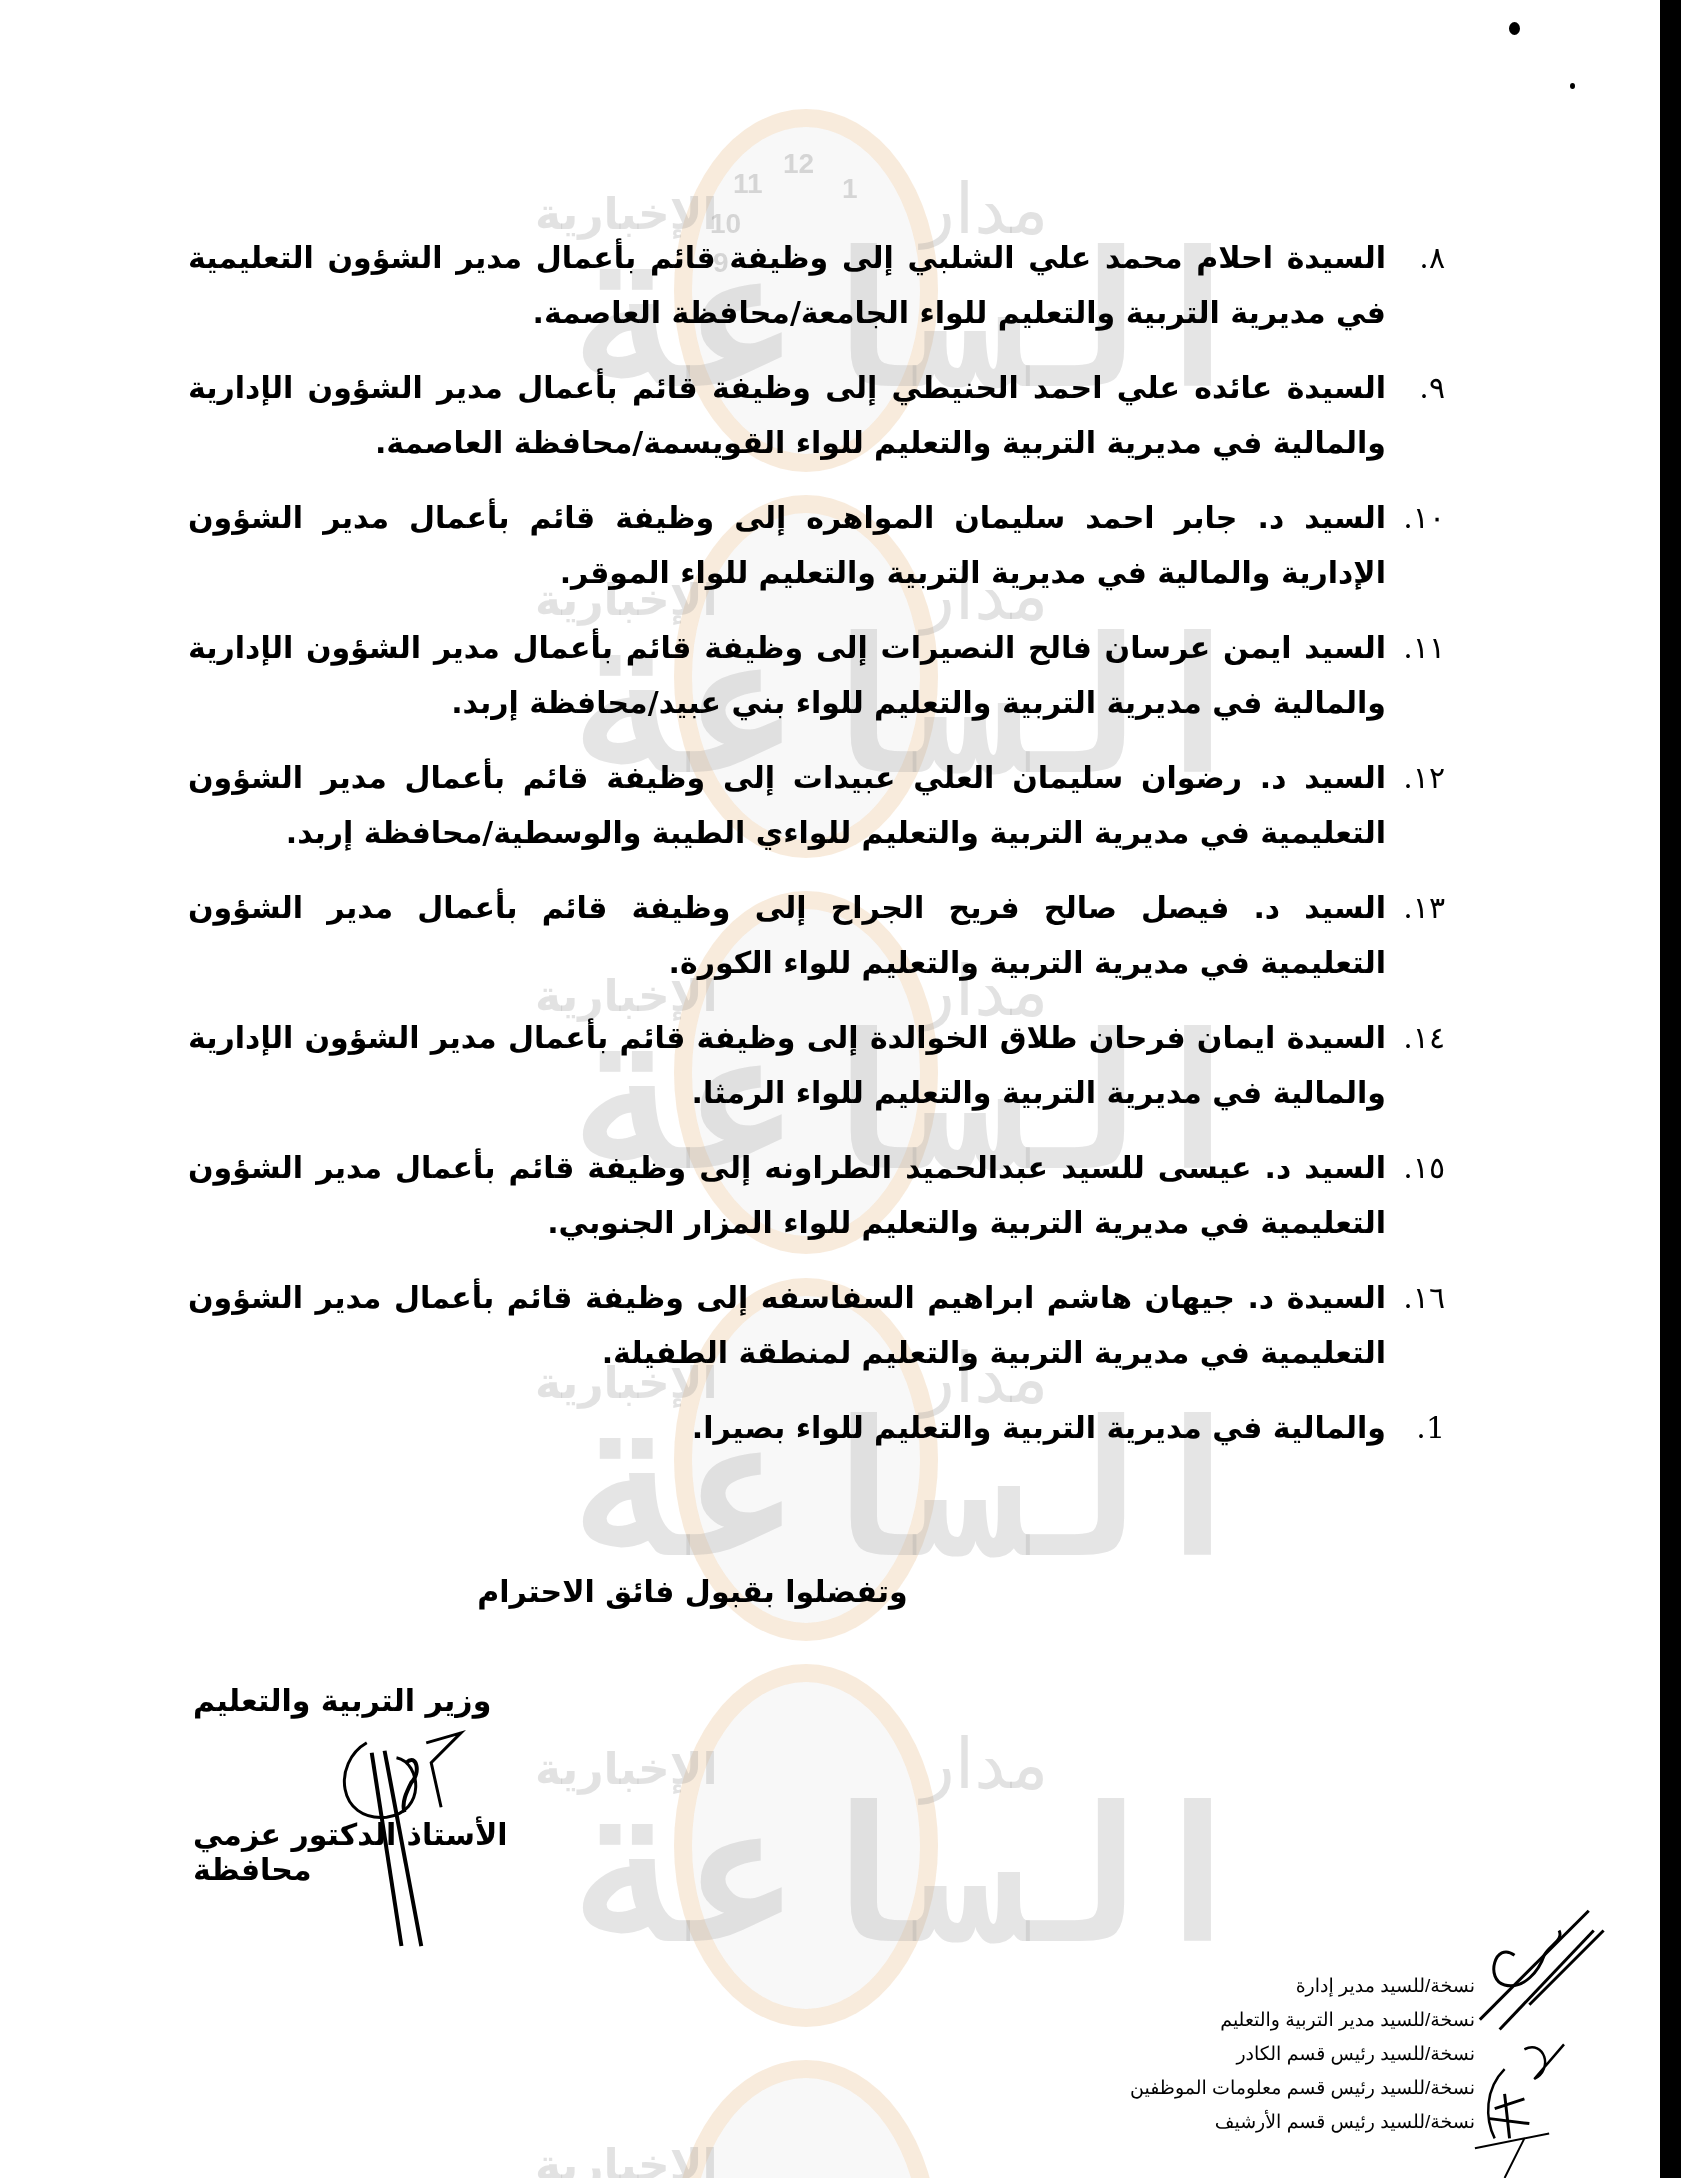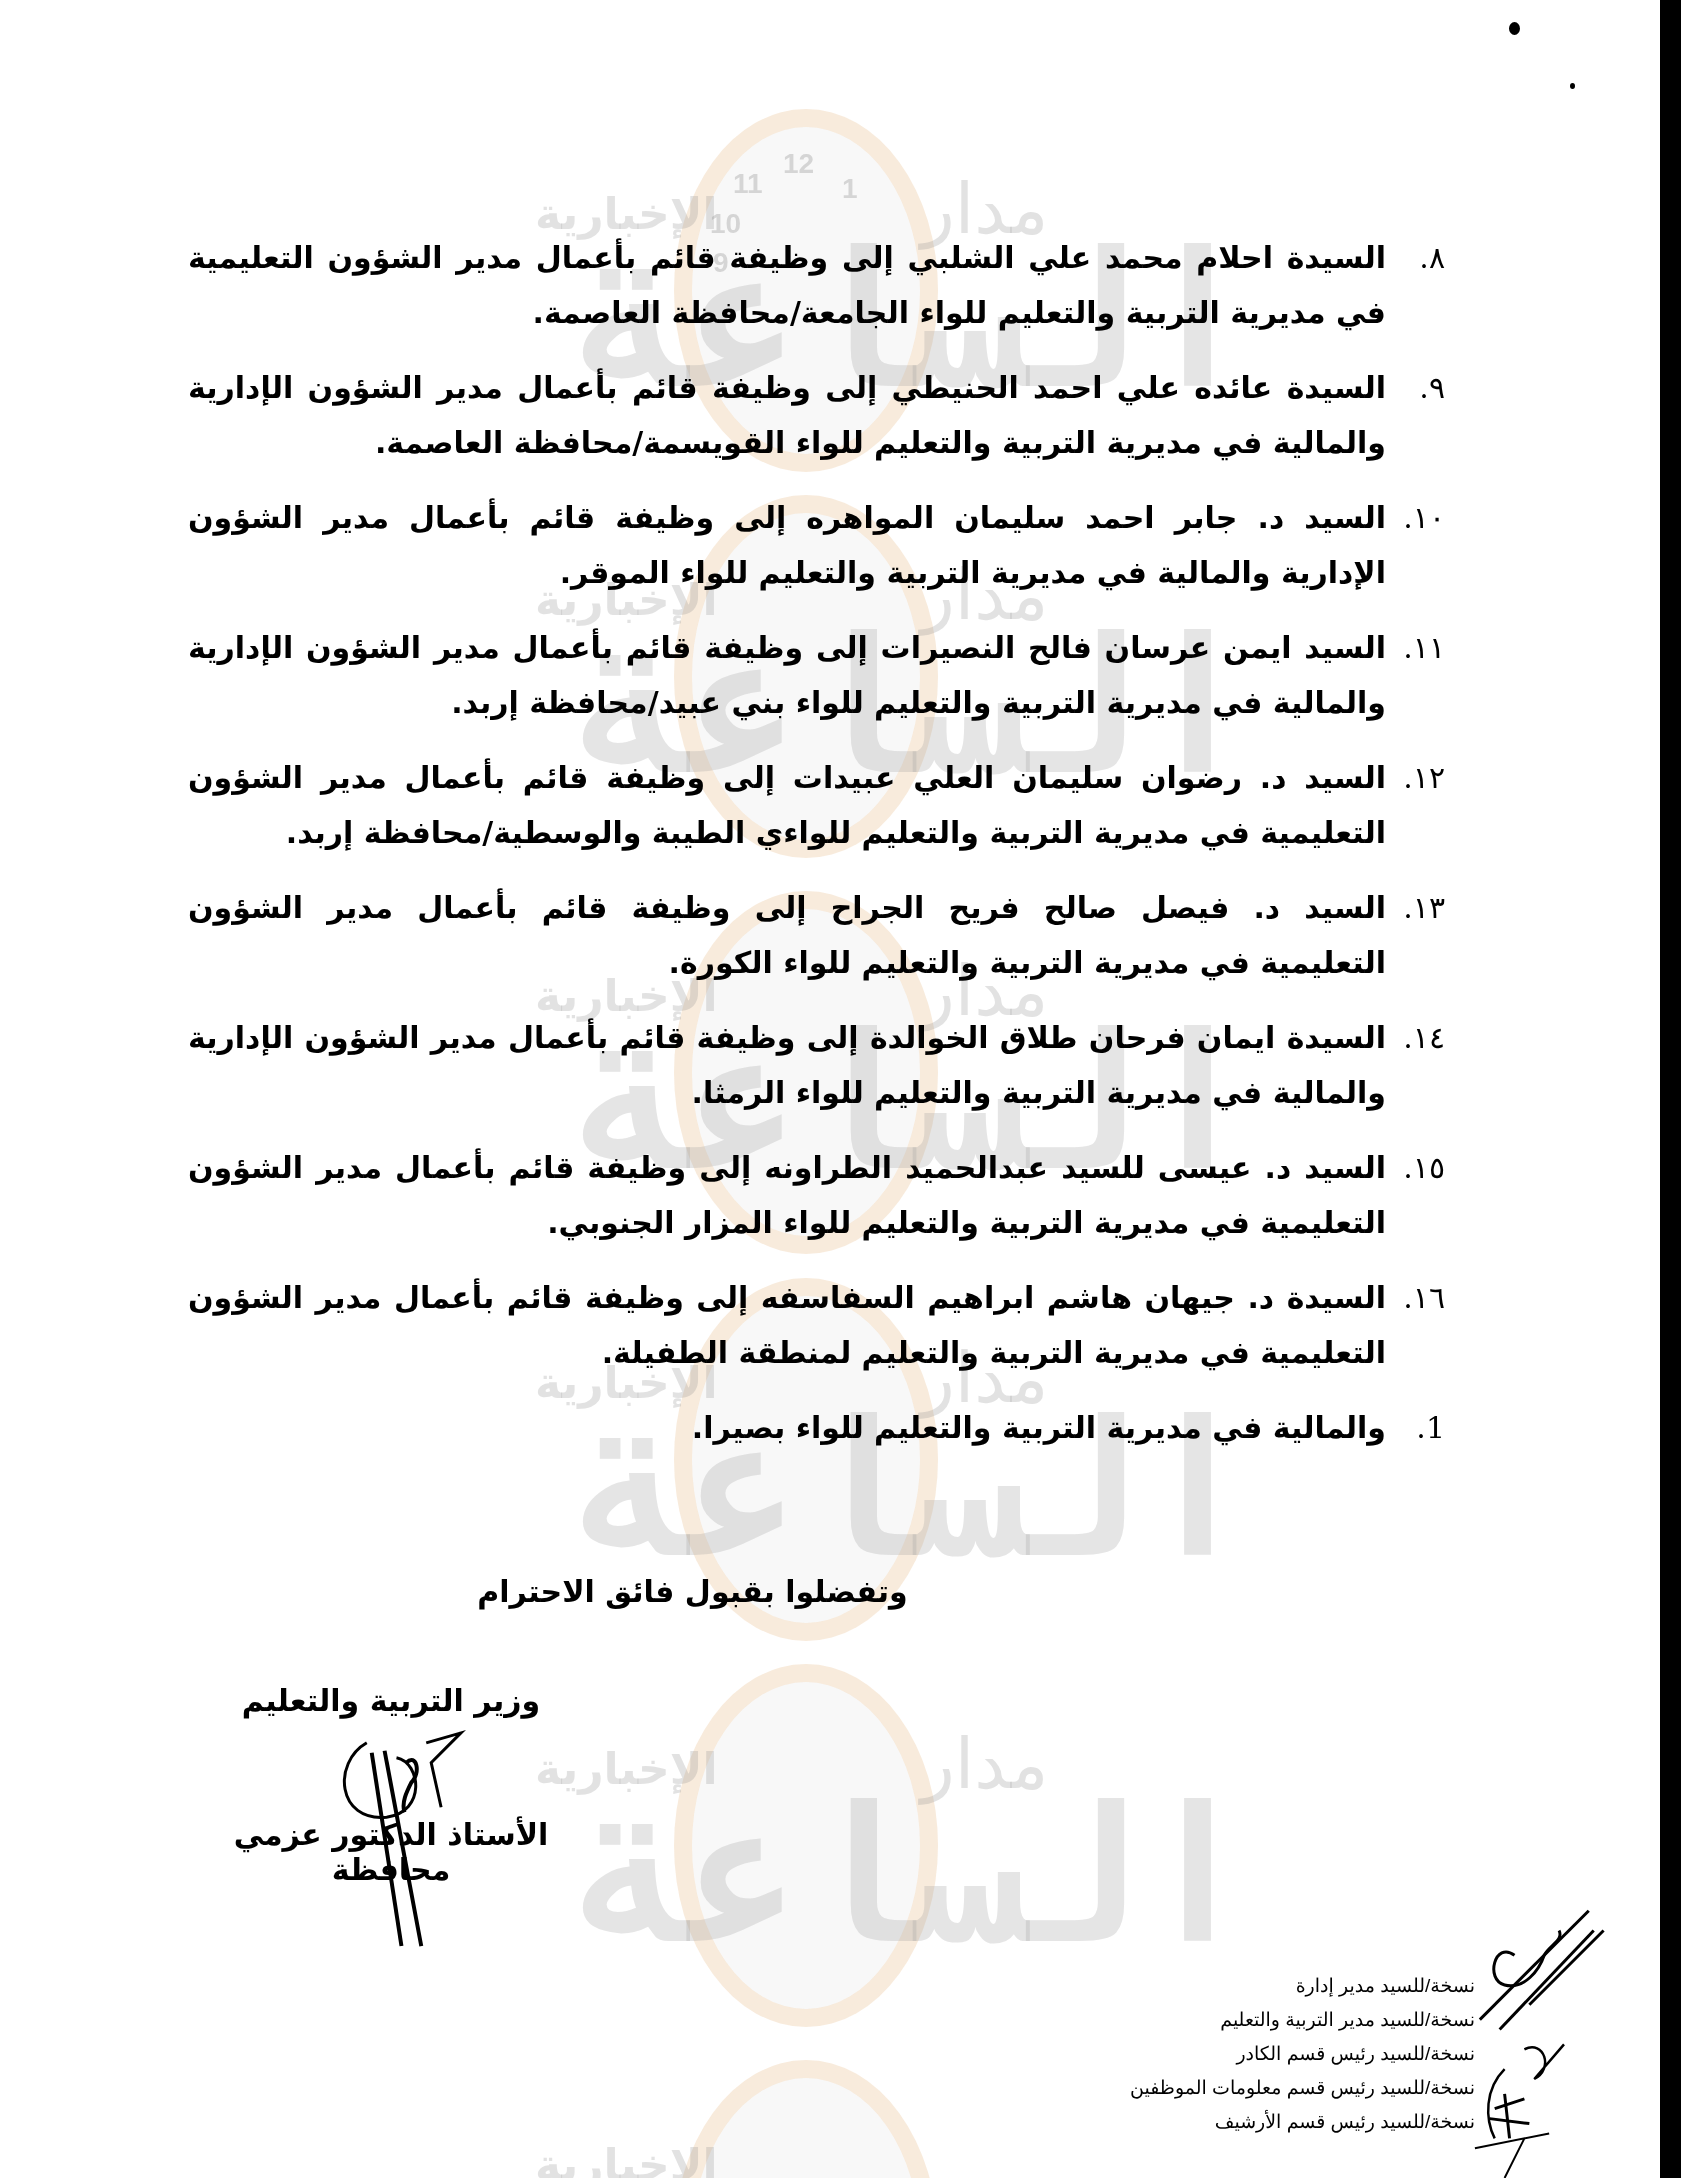--- a/index.html
+++ b/index.html
@@ -22,21 +22,21 @@
   .wm .brand-mid { position: absolute; left: 386px; top: 99px; color: rgba(150,150,150,0.28); font-weight: normal; font-size: 70px; font-family: "DejaVu Sans", sans-serif; }
   .wm .brand-big { position: absolute; left: 40px; top: 173px; color: rgba(160,160,160,0.28); font-weight: bold; font-size: 188px; line-height: 1; font-family: Liberation Mono, monospace; }
 
   .content { position: absolute; left: 188px; top: 230px; width: 1257px; direction: rtl; }
   .item { position: relative; margin-bottom: 20px; }
   .item .num { position: absolute; right: 0; top: 0; font-size: 30px; font-family: "DejaVu Serif", serif; line-height: 55px; }
   .item .line1 { padding-right: 59px; font-size: 30px; font-weight: bold; line-height: 55px; text-align: justify; text-align-last: justify; letter-spacing: 0.2px; }
   .item .line2 { padding-right: 59px; font-size: 30px; font-weight: bold; line-height: 55px; }
 
   .closing { position: absolute; left: 0; width: 1385px; top: 1574px; text-align: center; direction: rtl; font-size: 30px; font-weight: bold; }
-  .sig-block { position: absolute; left: 193px; top: 1683px; width: 396px; direction: rtl; text-align: center; }
+  .sig-block { position: absolute; left: 193px; top: 1683px; width: 396px; direction: rtl; text-align: left; }
   .sig-title { font-size: 30px; font-weight: bold; letter-spacing: 3px; }
   .sig-name { font-size: 30px; font-weight: bold; margin-top: 99px; }
   .sig-svg { position: absolute; left: 327px; top: 1723px; }
   .initials-svg { position: absolute; left: 1465px; top: 1782px; }
   .cc { position: absolute; left: 1168px; top: 1965px; width: 307px; direction: rtl; text-align: right; font-family: "Liberation Sans", sans-serif; font-size: 19px; line-height: 26px; }
   .cc div { white-space: nowrap; margin-top: 8px; }
 </style>
 </head>
 <body>
 

